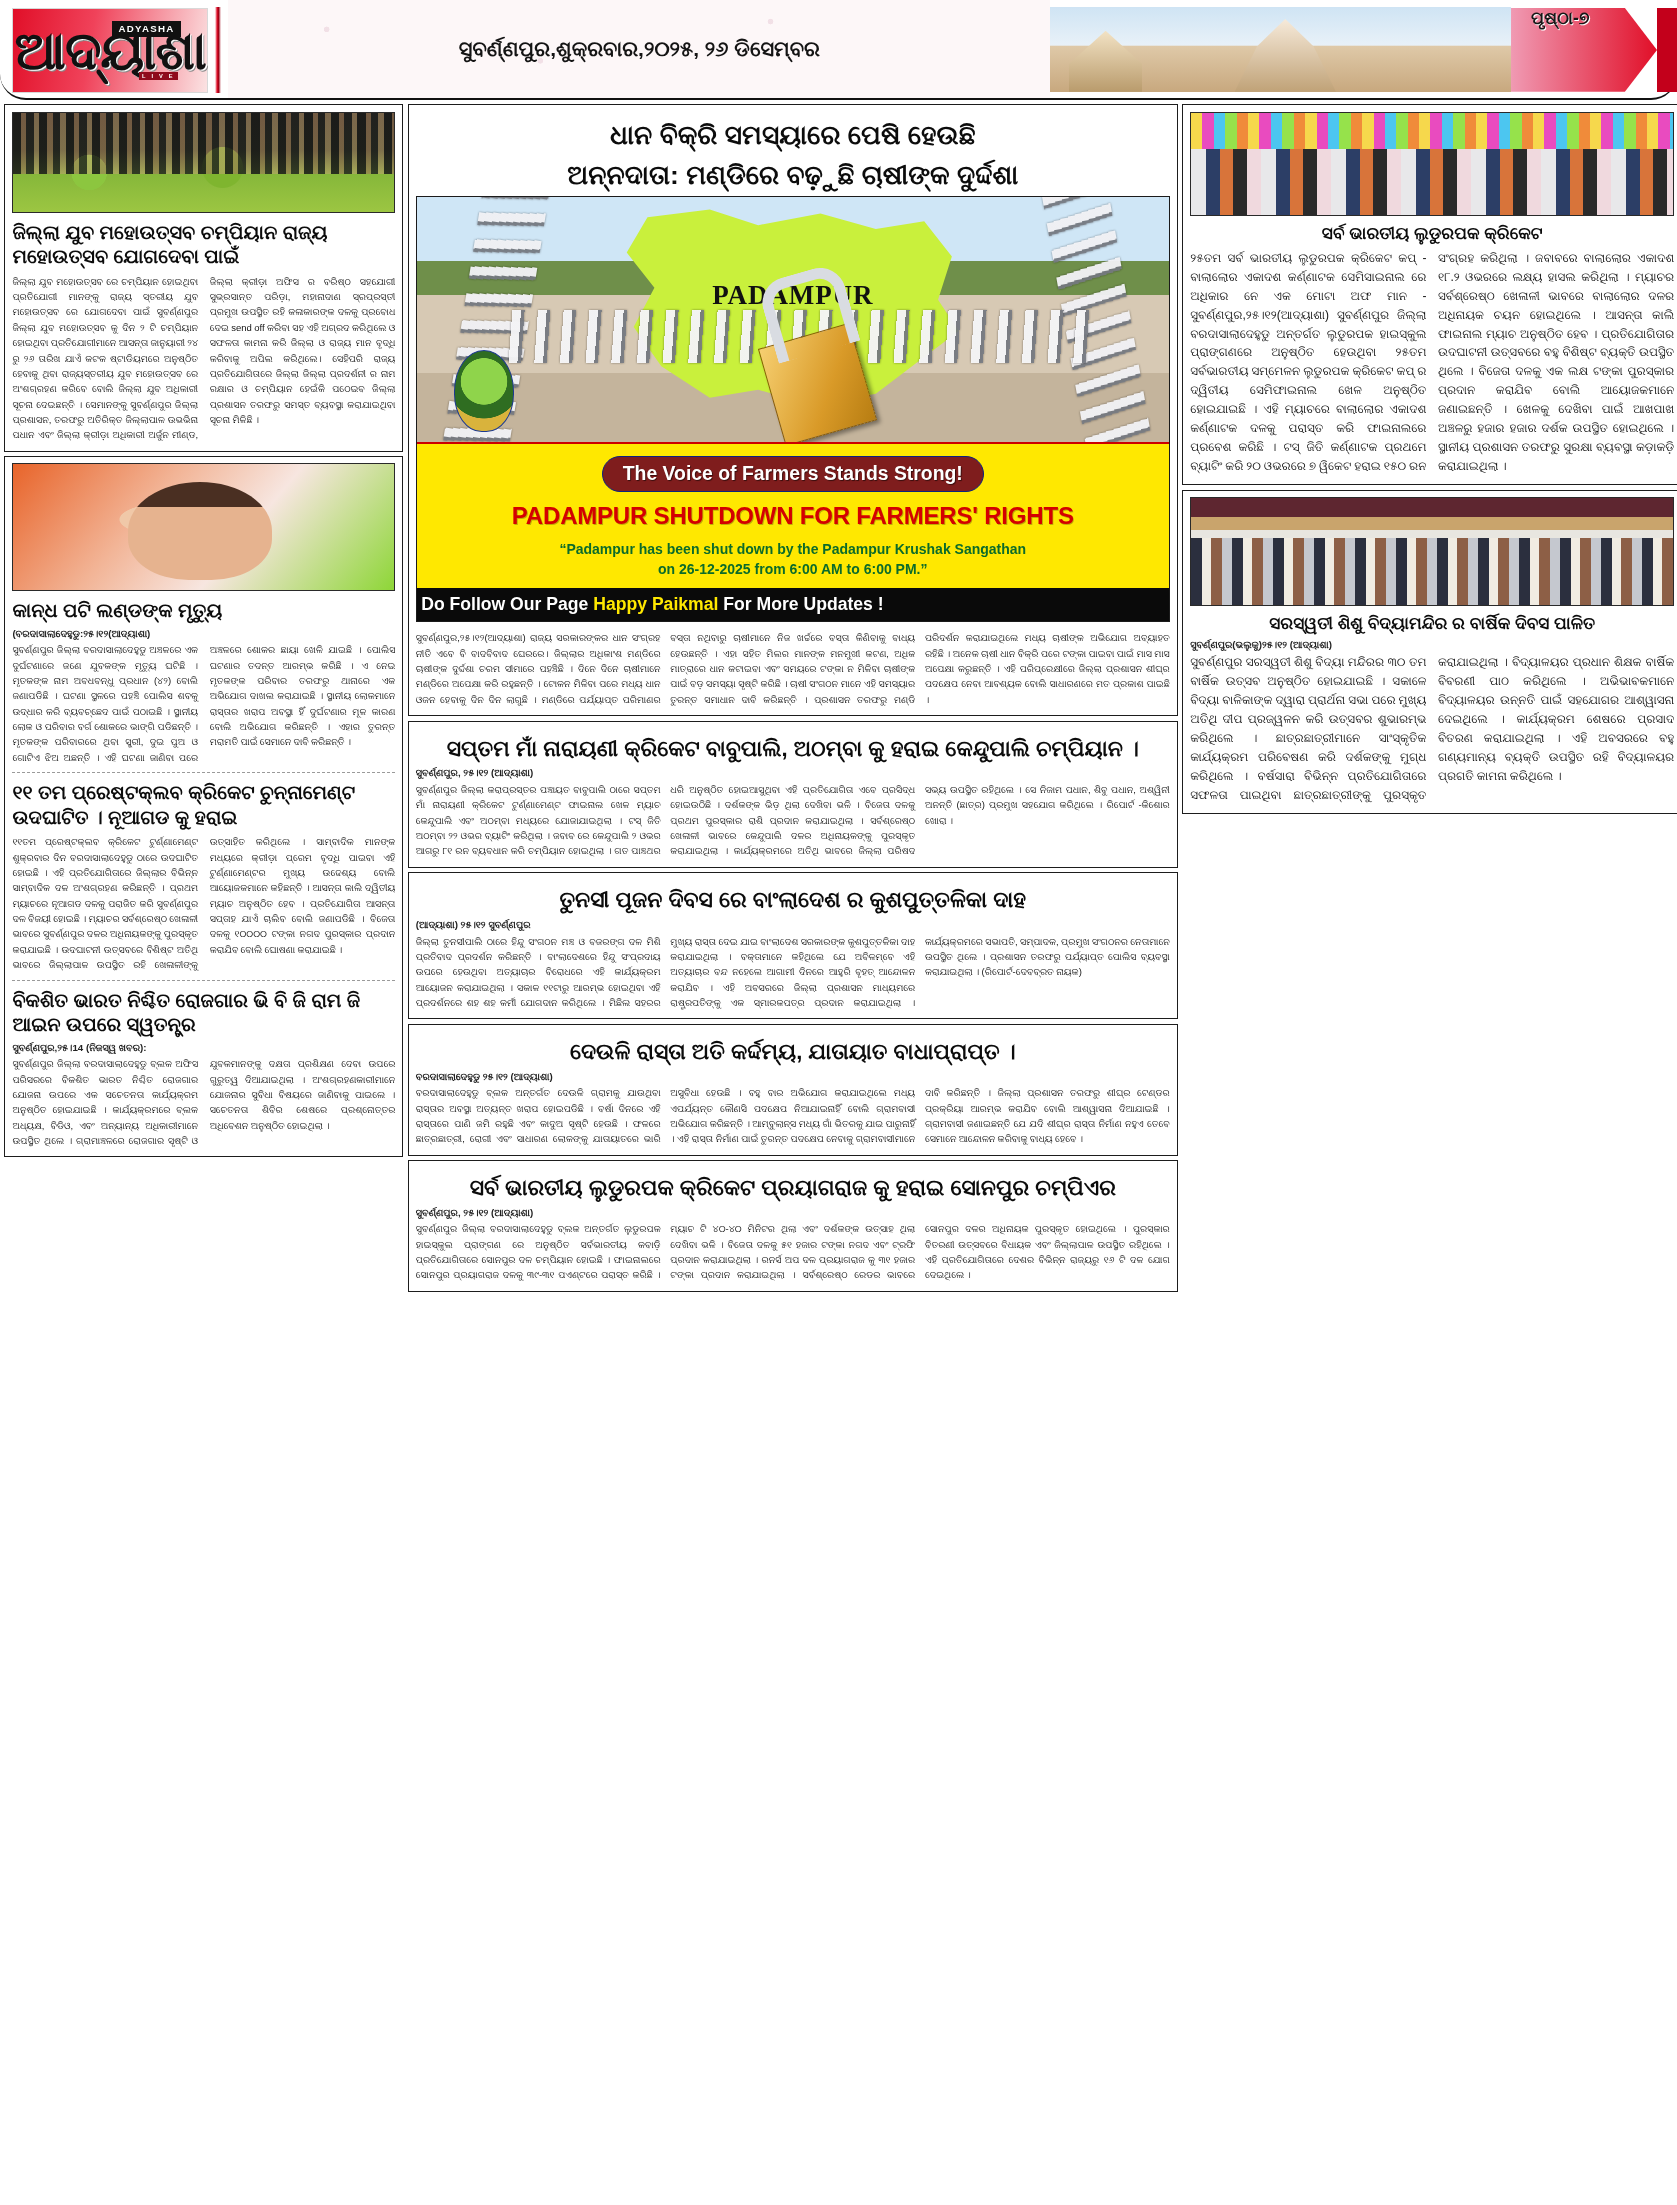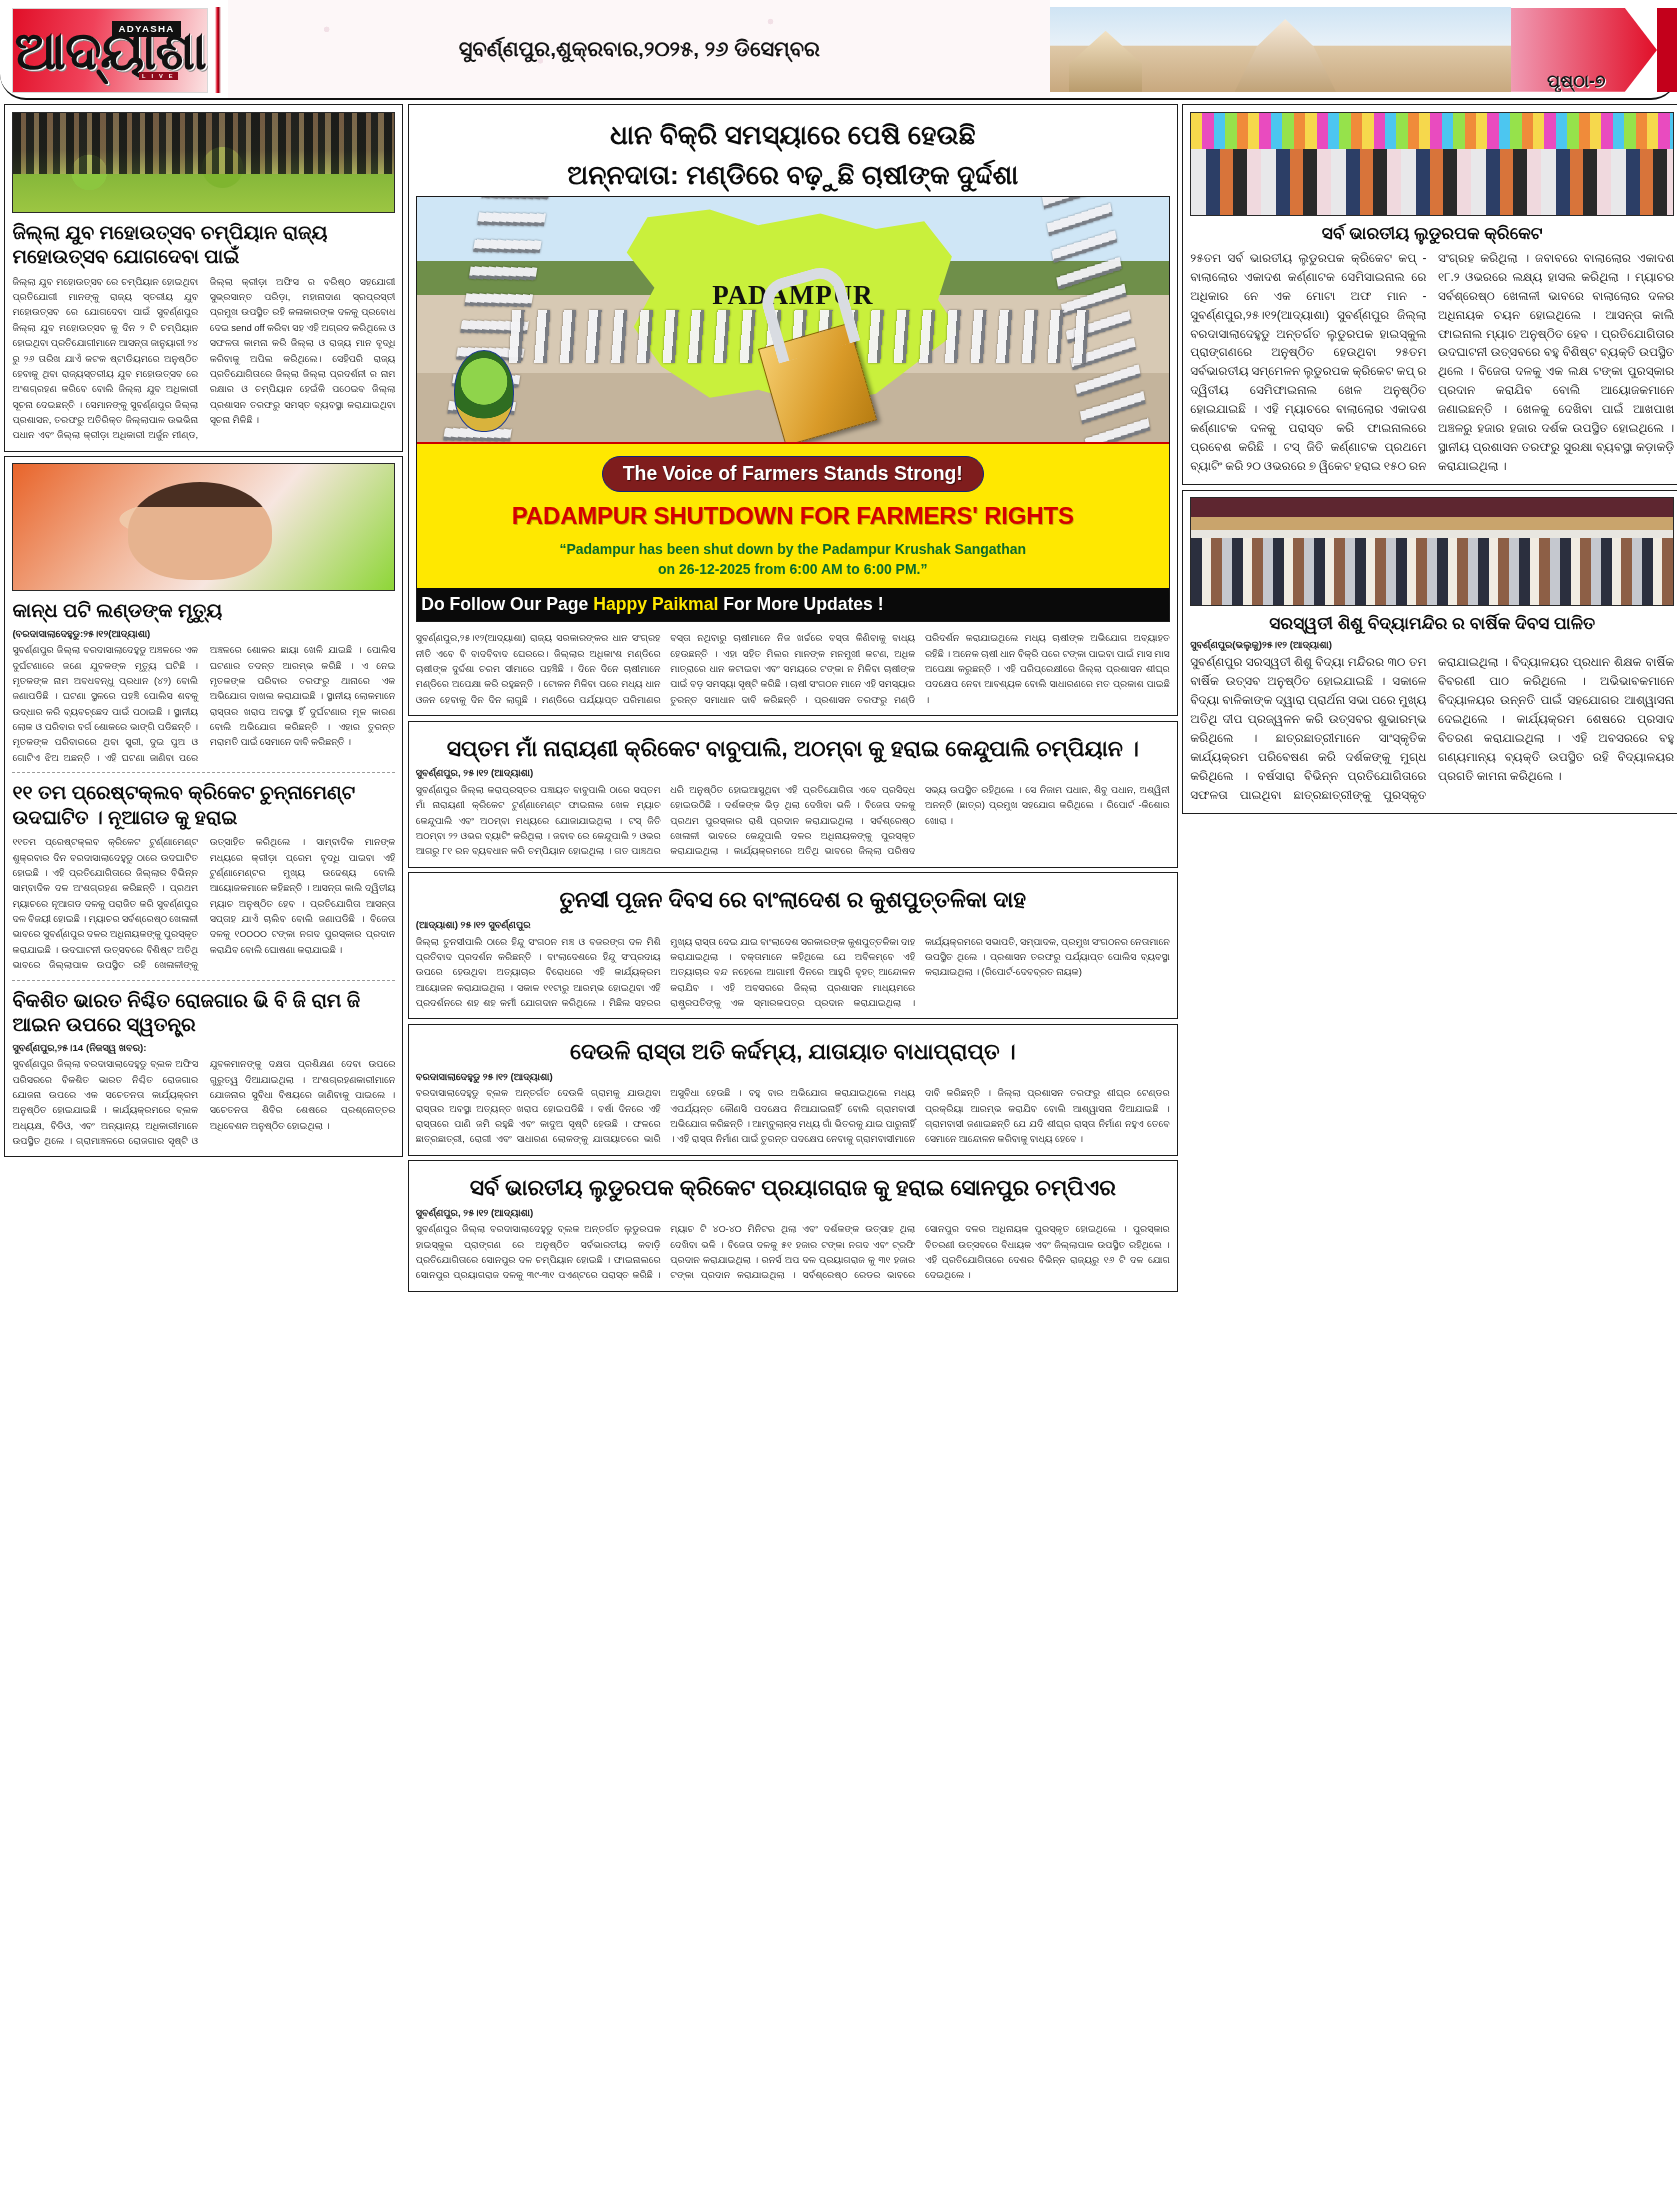--- a/index.html
+++ b/index.html
@@ -77,21 +77,21 @@
     background: linear-gradient(180deg,#f2e2c4,#b99b6c);
     clip-path: polygon(50% 0,100% 55%,100% 100%,0 100%,0 55%);
   }
   .mast-photo-strip::after {
     content:""; position:absolute; left:40%; bottom:0; width:22%; height:86%;
     background: linear-gradient(180deg,#f6eada,#c0a277);
     clip-path: polygon(50% 0,78% 38%,100% 100%,0 100%,22% 38%);
   }
   .page-flag {
     flex: 0 0 146px; margin: 8px 0 6.2px 0; position: relative;
-    display:flex; align-items:flex-end; padding-left:36px;
+    display:flex; align-items:flex-start; padding-left:20px;
     background: linear-gradient(90deg,#f09ab3,#e10f28);
     clip-path: polygon(0 0, 78% 0, 100% 50%, 78% 100%, 0 100%);
   }
   .page-flag span { font-size: 17.6px; font-weight: 800; color: #171717; text-shadow: 0.9px 0.9px 0 #fff; }
   .flag-tail { flex:0 0 20px; background:#c3001b; margin:8px 0 6.2px 0; }
 
   
   .page-body {
     display: grid;
     grid-template-columns: 399px 770px 500px;

